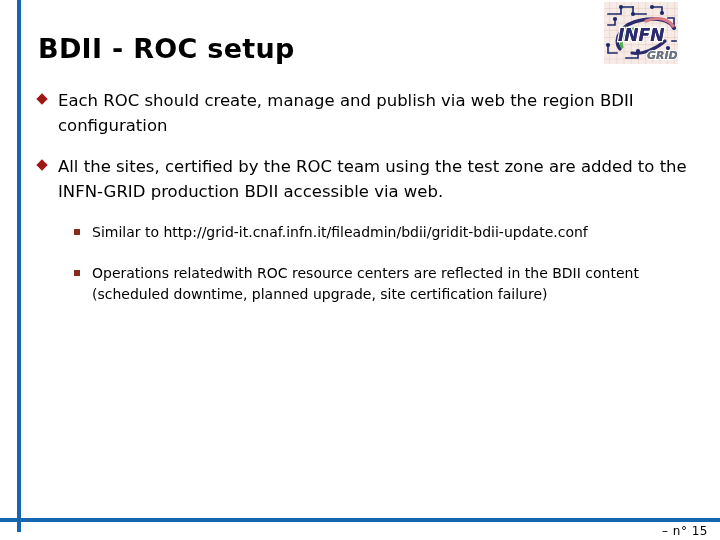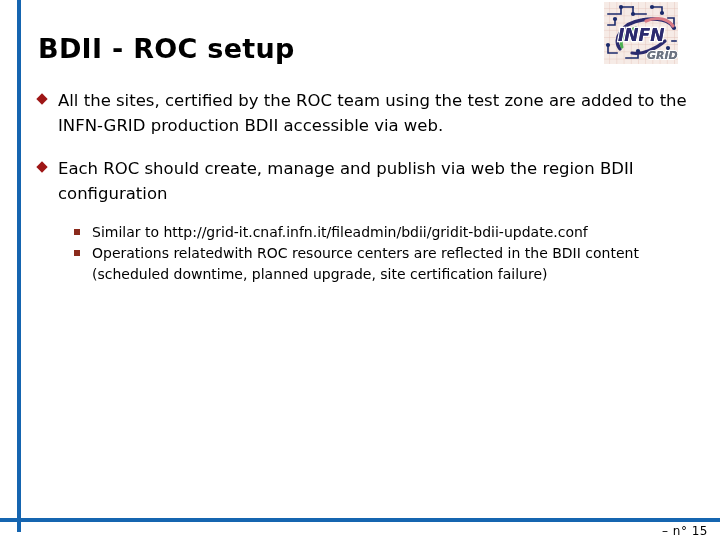--- a/index.html
+++ b/index.html
@@ -99,21 +99,21 @@
   .lvl2 .mark {
     position: absolute;
     left: 38px;
     top: 7px;
     width: 6px;
     height: 6px;
     background: #8a2a1c;
   }
 
   .sp-a { margin-bottom: 18px; }
-  .sp-b { }
+  .sp-b { margin-bottom: 20px; }
 
   
   .footer {
     position: absolute;
     right: 12px;
     top: 524px;
     font-size: 12px;
     color: #000000;
     white-space: nowrap;
     letter-spacing: 0.5px;
@@ -166,30 +166,30 @@
       <path d="M30 52 C40 54 54 48 63 40" fill="none" stroke="#2b2a6e" stroke-width="3.2" stroke-linecap="round"></path>
       <text x="16" y="40" font-family="'DejaVu Sans','Liberation Sans',sans-serif" font-size="17" font-weight="bold" font-style="italic" fill="#2b2a6e" stroke="#ffffff" stroke-width="2.6" paint-order="stroke">INFN</text>
       <text x="16" y="40" font-family="'DejaVu Sans','Liberation Sans',sans-serif" font-size="17" font-weight="bold" font-style="italic" fill="#2b2a6e">INFN</text>
       <text x="45" y="58" font-family="'DejaVu Sans','Liberation Sans',sans-serif" font-size="11" font-weight="bold" font-style="italic" fill="#6b7280" stroke="#ffffff" stroke-width="2.2" paint-order="stroke">GRID</text>
       <text x="45" y="58" font-family="'DejaVu Sans','Liberation Sans',sans-serif" font-size="11" font-weight="bold" font-style="italic" fill="#6b7280">GRID</text>
     </svg>
   </div>
 
   <div class="body">
 
+    <div class="lvl1">
+      <span class="mark"></span>
+      <span>Each ROC should  create, manage and publish via web the region BDII configuration</span>
+    </div>
+
     <div class="lvl1 sp-a">
       <span class="mark"></span>
       <span>All the sites,  certified by the ROC team using  the  test zone are  added  to the INFN-GRID  production  BDII accessible via web.</span>
     </div>
 
-    <div class="lvl1">
-      <span class="mark"></span>
-      <span>Each ROC should  create, manage and publish via web the region BDII configuration</span>
-    </div>
-
     <div class="lvl2 sp-b">
       <span class="mark"></span>
       <span>Similar to http://grid-it.cnaf.infn.it/fileadmin/bdii/gridit-bdii-update.conf</span>
     </div>
 
 
     <div class="lvl2">
       <span class="mark"></span>
       <span>Operations relatedwith ROC resource centers are reflected in the BDII content (scheduled downtime, planned upgrade, site certification failure)</span>
     </div>

